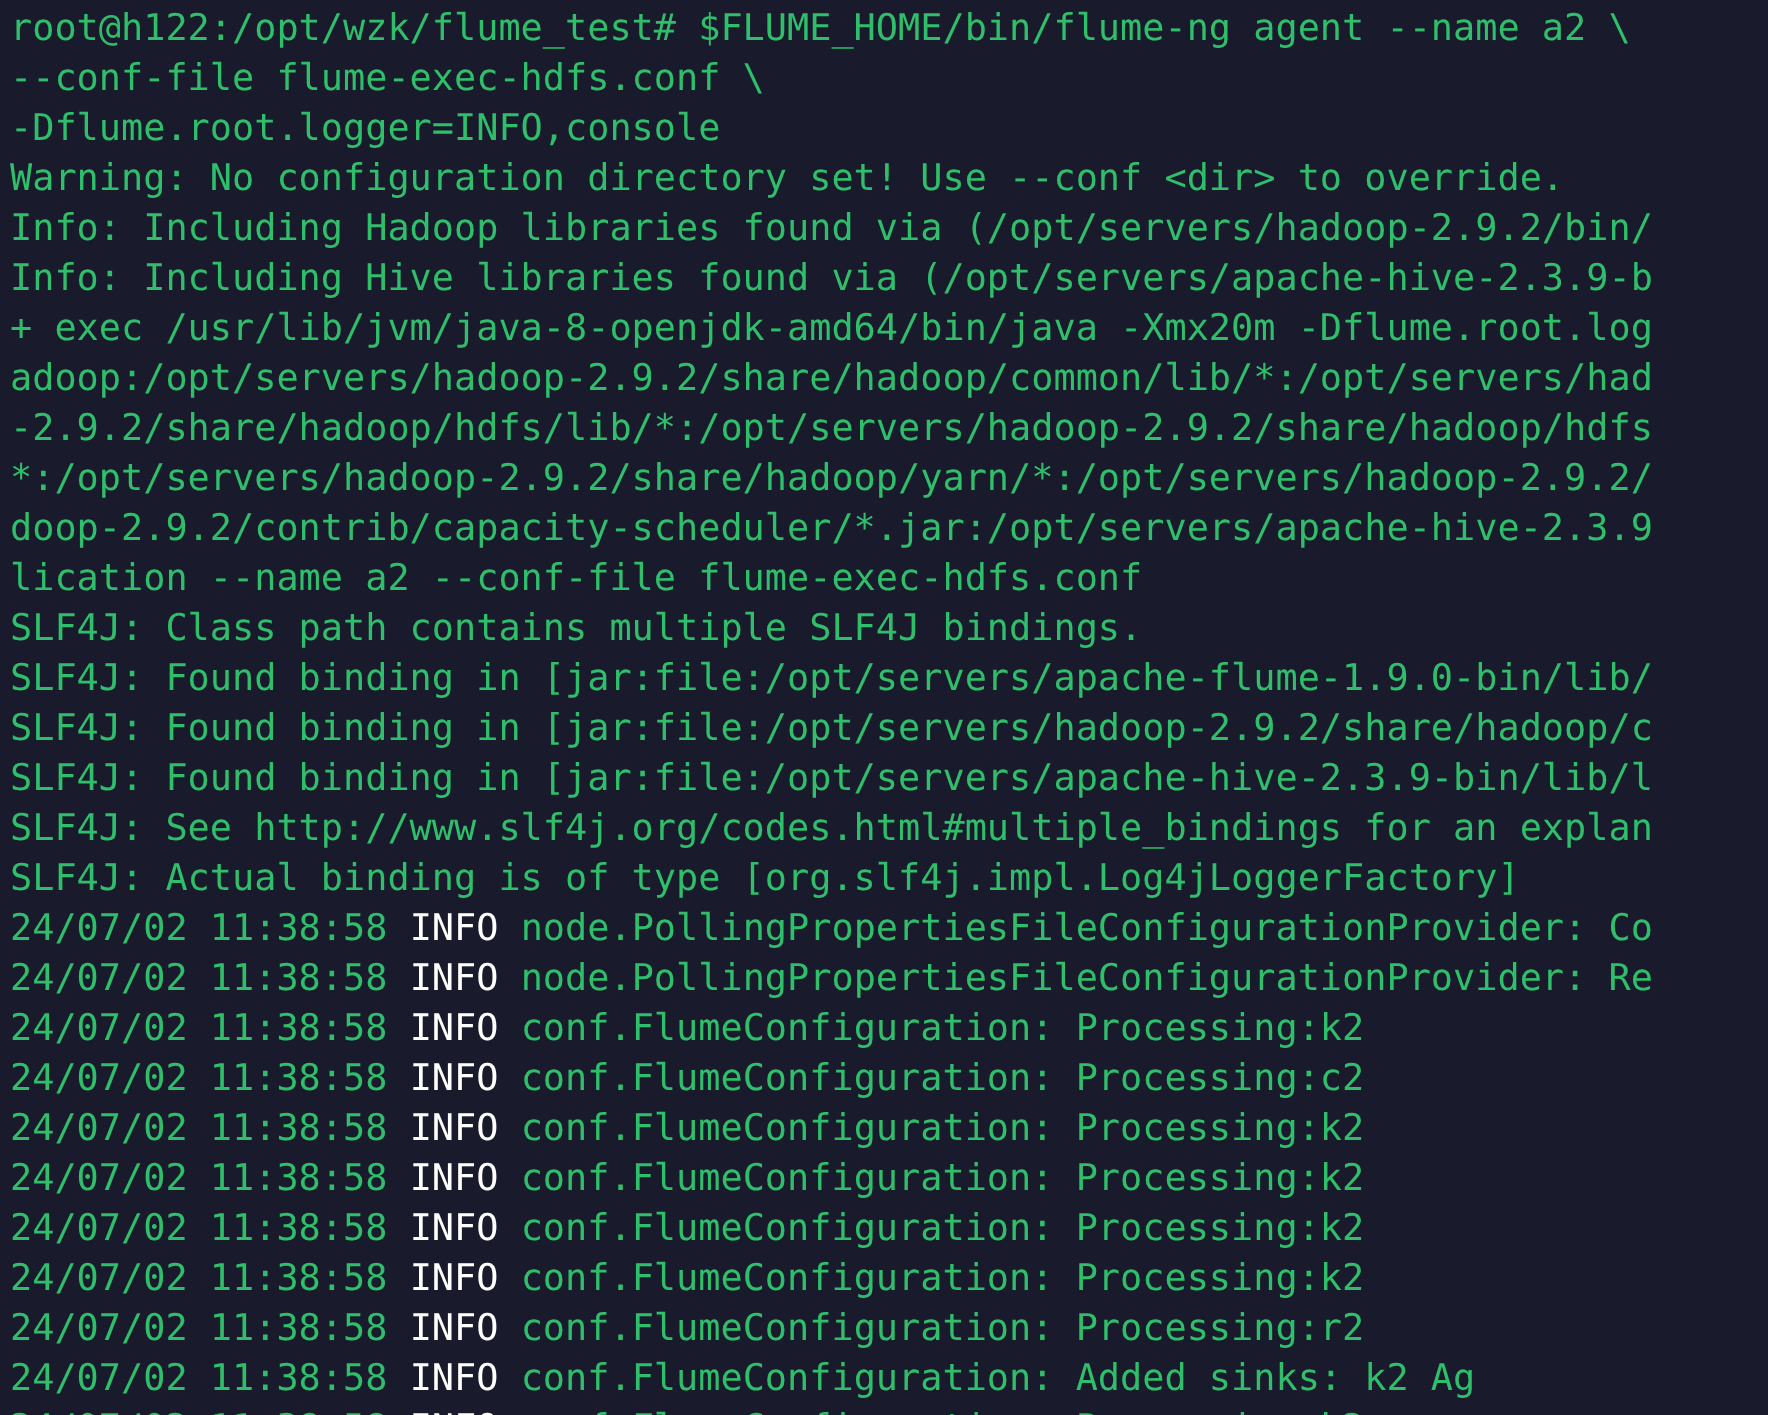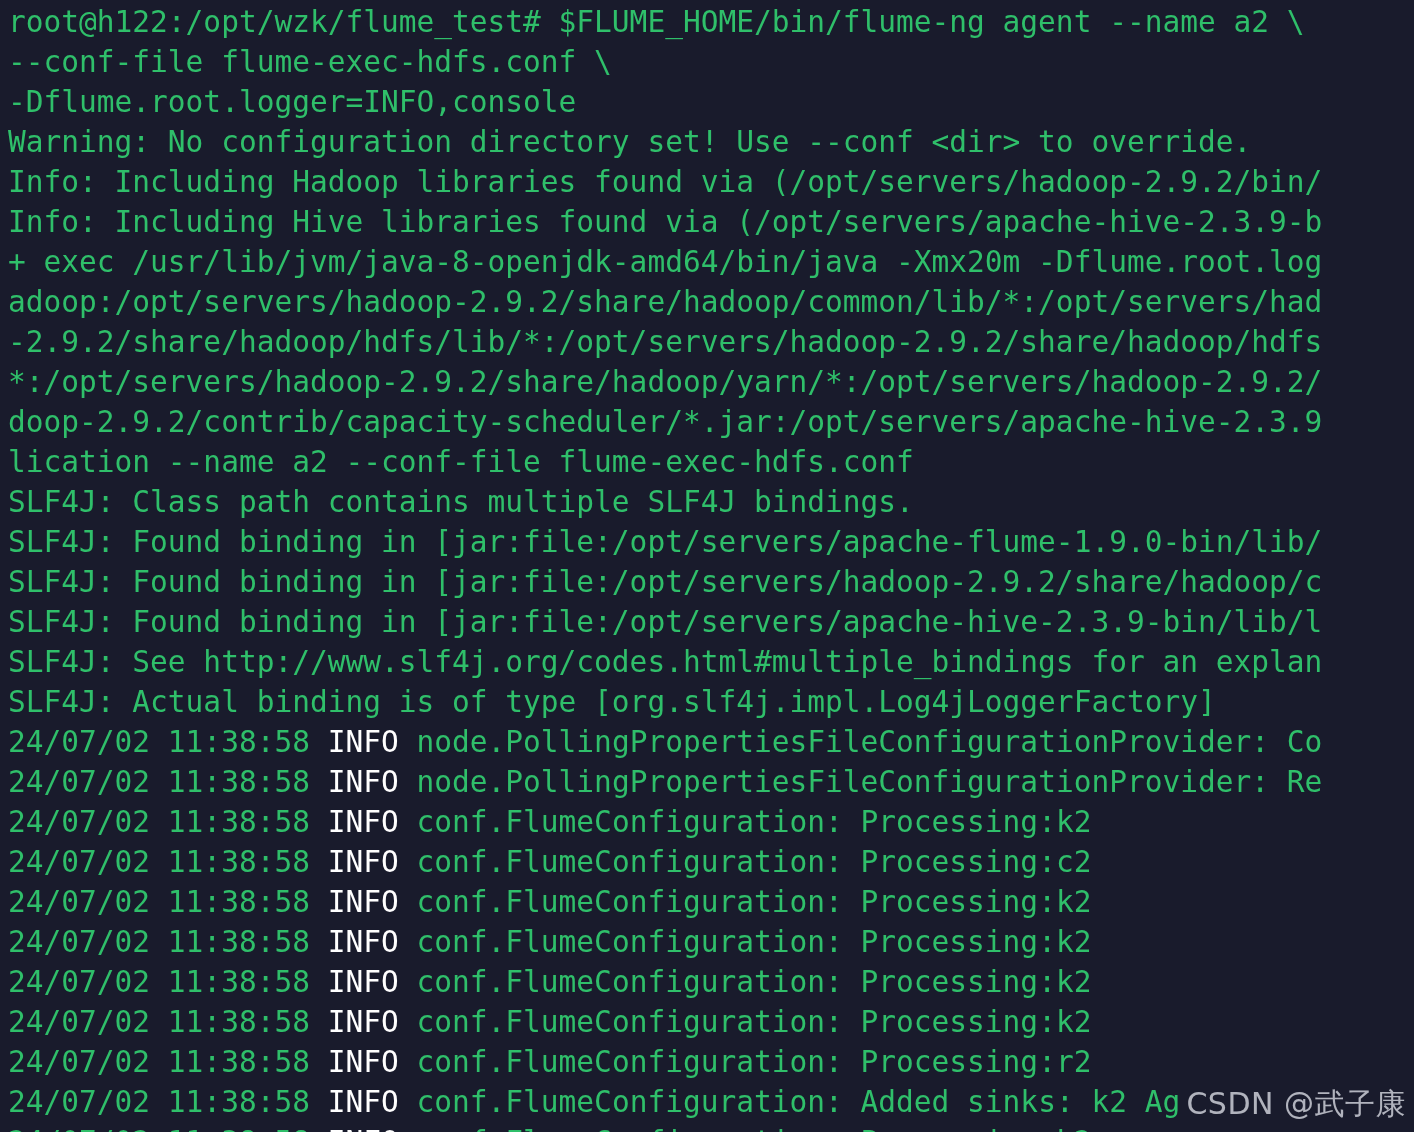--- a/index.html
+++ b/index.html
@@ -46,14 +46,13 @@
     letter-spacing: 0.5px;
     pointer-events: none;
     white-space: pre;
   }
 </style>
 </head>
 <body>
 
 <div id="terminal">
   <div id="screen"><div class="line"><span class="seg-green">root@h122:/opt/wzk/flume_test# $FLUME_HOME/bin/flume-ng agent --name a2 \</span></div><div class="line"><span class="seg-green">--conf-file flume-exec-hdfs.conf \</span></div><div class="line"><span class="seg-green">-Dflume.root.logger=INFO,console</span></div><div class="line"><span class="seg-green">Warning: No configuration directory set! Use --conf &lt;dir&gt; to override.</span></div><div class="line"><span class="seg-green">Info: Including Hadoop libraries found via (/opt/servers/hadoop-2.9.2/bin/</span></div><div class="line"><span class="seg-green">Info: Including Hive libraries found via (/opt/servers/apache-hive-2.3.9-b</span></div><div class="line"><span class="seg-green">+ exec /usr/lib/jvm/java-8-openjdk-amd64/bin/java -Xmx20m -Dflume.root.log</span></div><div class="line"><span class="seg-green">adoop:/opt/servers/hadoop-2.9.2/share/hadoop/common/lib/*:/opt/servers/had</span></div><div class="line"><span class="seg-green">-2.9.2/share/hadoop/hdfs/lib/*:/opt/servers/hadoop-2.9.2/share/hadoop/hdfs</span></div><div class="line"><span class="seg-green">*:/opt/servers/hadoop-2.9.2/share/hadoop/yarn/*:/opt/servers/hadoop-2.9.2/</span></div><div class="line"><span class="seg-green">doop-2.9.2/contrib/capacity-scheduler/*.jar:/opt/servers/apache-hive-2.3.9</span></div><div class="line"><span class="seg-green">lication --name a2 --conf-file flume-exec-hdfs.conf</span></div><div class="line"><span class="seg-green">SLF4J: Class path contains multiple SLF4J bindings.</span></div><div class="line"><span class="seg-green">SLF4J: Found binding in [jar:file:/opt/servers/apache-flume-1.9.0-bin/lib/</span></div><div class="line"><span class="seg-green">SLF4J: Found binding in [jar:file:/opt/servers/hadoop-2.9.2/share/hadoop/c</span></div><div class="line"><span class="seg-green">SLF4J: Found binding in [jar:file:/opt/servers/apache-hive-2.3.9-bin/lib/l</span></div><div class="line"><span class="seg-green">SLF4J: See http://www.slf4j.org/codes.html#multiple_bindings for an explan</span></div><div class="line"><span class="seg-green">SLF4J: Actual binding is of type [org.slf4j.impl.Log4jLoggerFactory]</span></div><div class="line"><span class="seg-green">24/07/02 11:38:58 </span><span class="seg-blue">INFO</span><span class="seg-green"> node.PollingPropertiesFileConfigurationProvider: Co</span></div><div class="line"><span class="seg-green">24/07/02 11:38:58 </span><span class="seg-blue">INFO</span><span class="seg-green"> node.PollingPropertiesFileConfigurationProvider: Re</span></div><div class="line"><span class="seg-green">24/07/02 11:38:58 </span><span class="seg-blue">INFO</span><span class="seg-green"> conf.FlumeConfiguration: Processing:k2</span></div><div class="line"><span class="seg-green">24/07/02 11:38:58 </span><span class="seg-blue">INFO</span><span class="seg-green"> conf.FlumeConfiguration: Processing:c2</span></div><div class="line"><span class="seg-green">24/07/02 11:38:58 </span><span class="seg-blue">INFO</span><span class="seg-green"> conf.FlumeConfiguration: Processing:k2</span></div><div class="line"><span class="seg-green">24/07/02 11:38:58 </span><span class="seg-blue">INFO</span><span class="seg-green"> conf.FlumeConfiguration: Processing:k2</span></div><div class="line"><span class="seg-green">24/07/02 11:38:58 </span><span class="seg-blue">INFO</span><span class="seg-green"> conf.FlumeConfiguration: Processing:k2</span></div><div class="line"><span class="seg-green">24/07/02 11:38:58 </span><span class="seg-blue">INFO</span><span class="seg-green"> conf.FlumeConfiguration: Processing:k2</span></div><div class="line"><span class="seg-green">24/07/02 11:38:58 </span><span class="seg-blue">INFO</span><span class="seg-green"> conf.FlumeConfiguration: Processing:r2</span></div><div class="line"><span class="seg-green">24/07/02 11:38:58 </span><span class="seg-blue">INFO</span><span class="seg-green"> conf.FlumeConfiguration: Added sinks: k2 Ag</span></div><div class="line"><span class="seg-green">24/07/02 11:38:58 </span><span class="seg-blue">INFO</span><span class="seg-green"> conf.FlumeConfiguration: Processing:k2</span></div></div>
-  <div class="watermark">CSDN @武子康</div>
 </div>
 
 </body></html>

